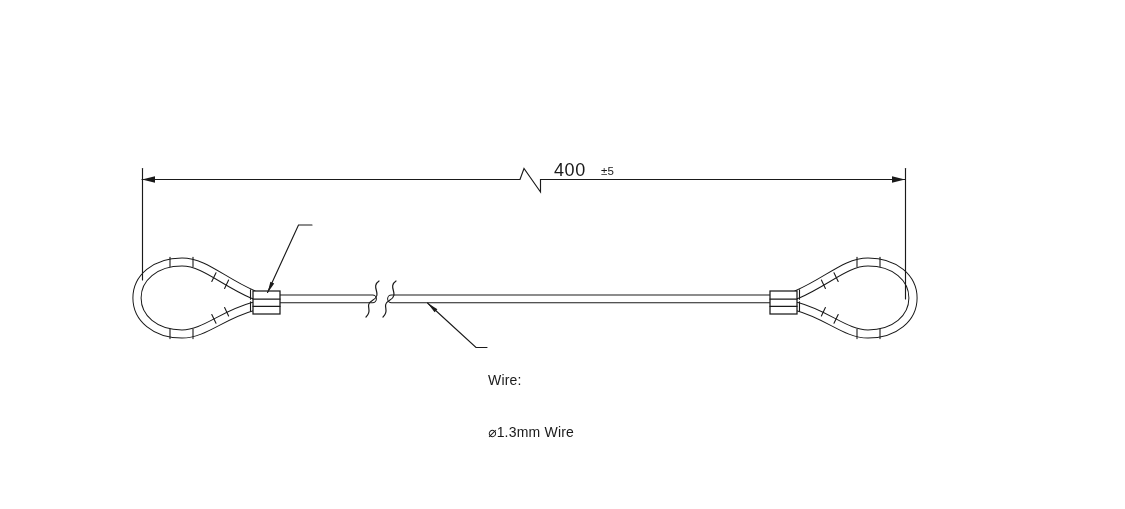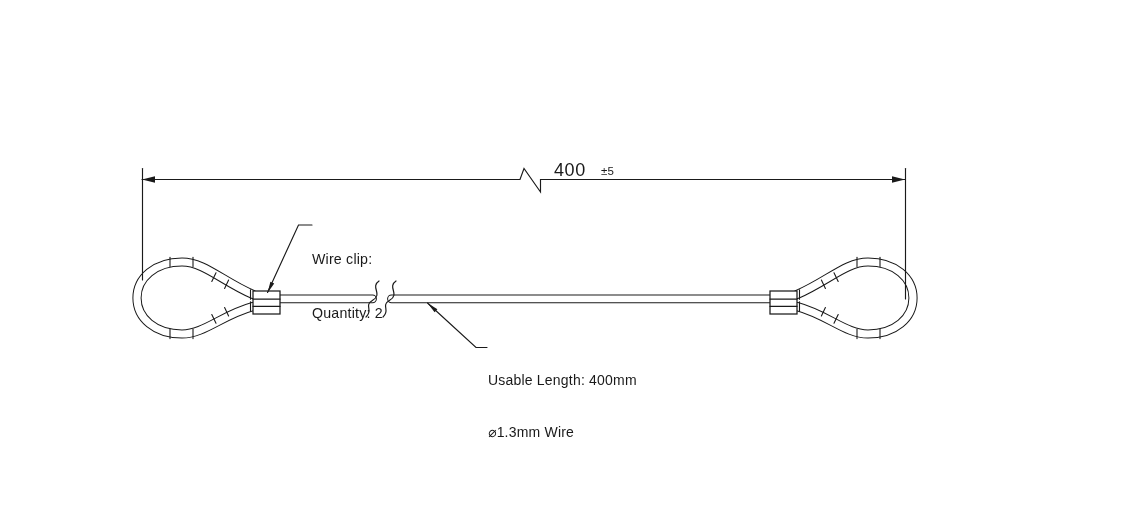--- a/index.html
+++ b/index.html
@@ -100,24 +100,20 @@
 
     <g stroke-width="1.15">
       <polyline points="487,322.5 476,322.5 427.5,278"></polyline>
       <polygon points="427.5,278 434.6,287.3 437.4,284.2" fill="#1a1a1a" stroke="none"></polygon>
     </g>
   </svg>
 
   <div class="lbl dim-value">400</div>
   <div class="lbl dim-tol">±5</div>
 
-  <div class="lbl clip-label">
-    <span class="ln">Wire clip:</span>
-    <span class="ln">Quantity: 2</span>
-  </div>
 
   <div class="lbl wire-label">
-    <span class="ln">Usable Length: 400mm</span>
+    <span class="ln">Wire:</span>
     <span class="ln">⌀1.3mm Wire</span>
     
   </div>
 
 </div>
 
 </body></html>

